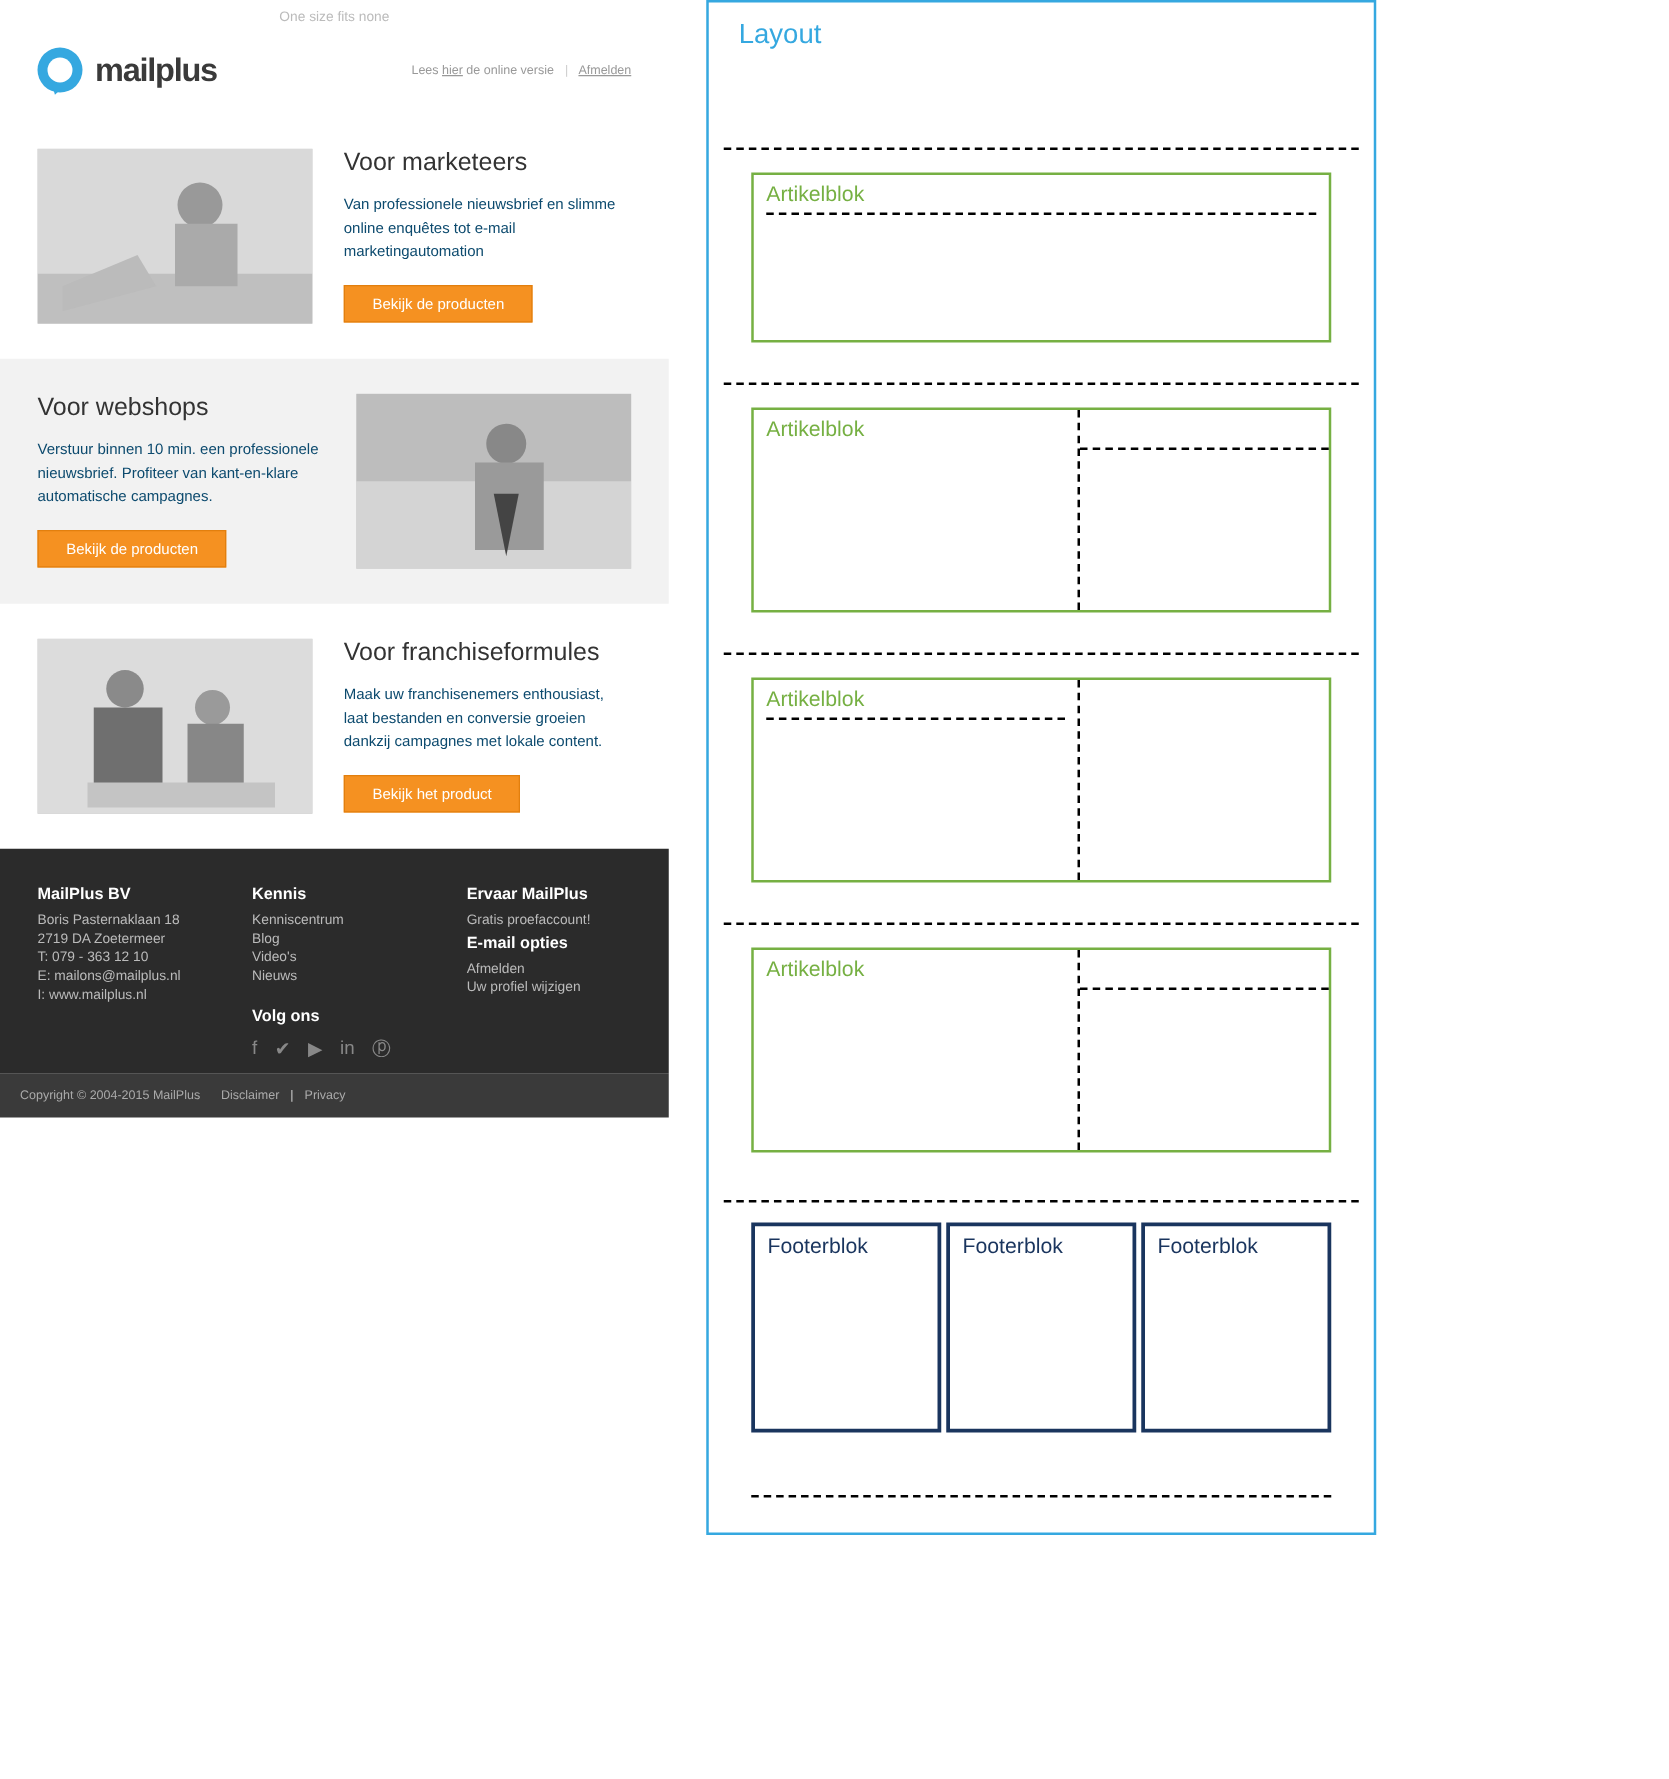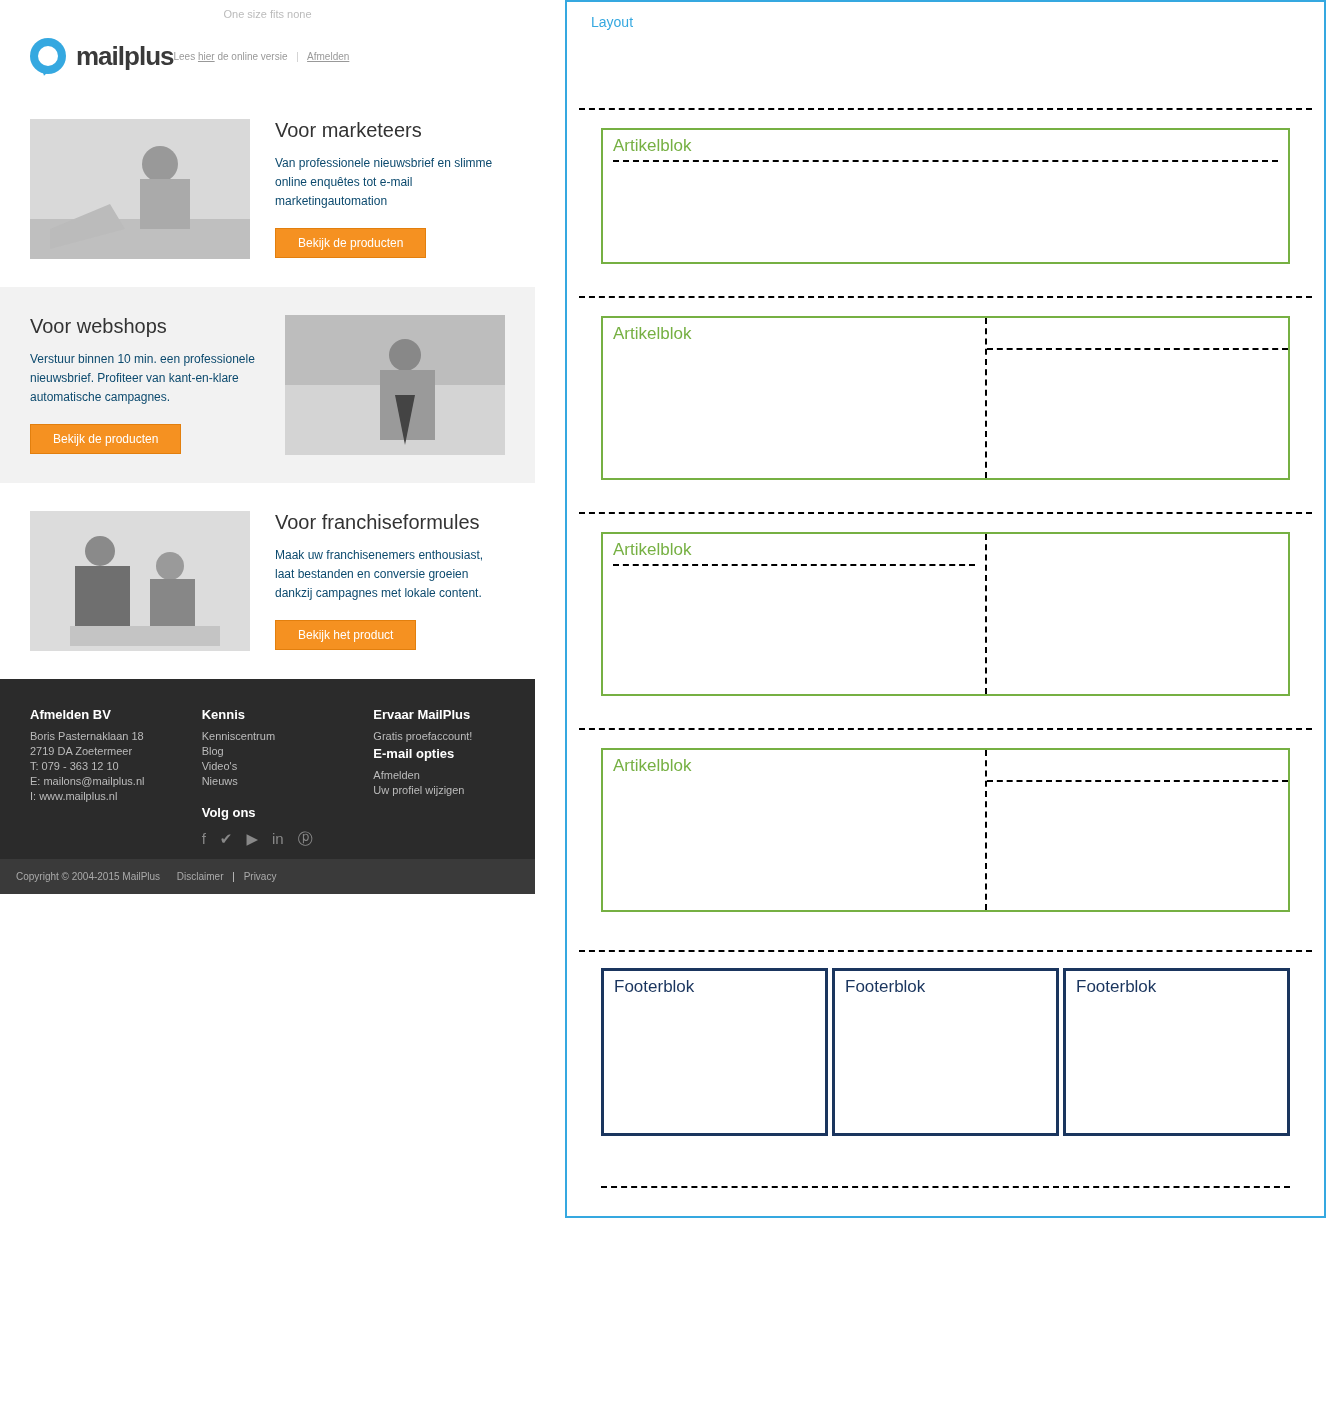--- a/index.html
+++ b/index.html
@@ -1,20 +1,20 @@
 <!DOCTYPE html>
 <html><head>
 <meta charset="utf-8">
 <style>
 html,body{margin:0;padding:0;font-family:Arial,Helvetica,sans-serif;font-size:13px;color:#333;background:#fff}
-.page{display:flex;gap:30px;width:1326px;box-sizing:border-box;padding:0}
+.page{display:flex;gap:30px;width:1101px;box-sizing:border-box;padding:0}
 .left{width:535px;flex:0 0 535px;background:#fff}
 .right{flex:1;padding:8px 12px;border:2px solid #35a8e0}
 .preheader{text-align:center;color:#bbb;font-size:11px;padding:8px 0}
-.header{display:flex;justify-content:flex-start;align-items:center;padding:10px 30px 17px}
+.header{display:flex;justify-content:space-between;align-items:center;padding:10px 30px 17px}
 .logo{display:flex;align-items:center;gap:10px}
 .logo-icon{width:36px;height:36px;border-radius:50%;background:#35a8e0;position:relative}
 .logo-icon::after{content:"";position:absolute;top:8px;left:8px;width:20px;height:20px;border-radius:50%;background:#fff}
 .logo-icon::before{content:"";position:absolute;bottom:-2px;left:10px;width:0;height:0;border-left:5px solid transparent;border-right:5px solid transparent;border-top:8px solid #35a8e0;transform:rotate(15deg)}
 .logo-text{font-size:26px;font-weight:800;color:#3a3a3a;letter-spacing:-1px}
 .meta{font-size:10px;color:#999}
 .meta a{color:#999;text-decoration:underline}
 .sep{color:#ccc;margin:0 6px}
 .hero{background:#3fb1e5;color:#fff;padding:28px 30px 40px}
 .hero h1{font-size:22px;font-weight:400;margin:0 0 18px}
@@ -28,21 +28,21 @@
 .btn{display:inline-block;background:#f59121;color:#fff;font-size:12px;padding:7px 22px;border:1px solid #e27f0e;text-decoration:none}
 .footer{background:#2b2b2b;color:#ddd;padding:28px 30px 10px;display:flex;gap:40px;font-size:11px}
 .footer h4{color:#fff;font-size:13px;margin:0 0 8px;font-weight:700}
 .footer .fcol{flex:1}
 .footer .fline{margin:3px 0;color:#bbb}
 .footer a{color:#bbb;text-decoration:none}
 .social{margin-top:10px;color:#888;font-size:15px;display:flex;gap:14px}
 .copyright{background:#3a3a3a;color:#aaa;font-size:10px;padding:12px 16px}
 .copyright a{color:#aaa;text-decoration:none}
 
-.diag-label{color:#35a8e0;font-size:14px;font-weight:400;padding:4px 12px}
+.diag-label{color:#35a8e0;font-size:22px;font-weight:400;padding:4px 12px}
 .dsec{border-top:2px dashed #000;margin-top:14px;padding:18px 22px}
 .artikel{border:2px solid #76b043;min-height:120px;padding:6px 10px;position:relative}
 .artikel .lab{color:#76b043;font-size:17px}
 .artikel .inner-dash{border-top:2px dashed #000;margin-top:4px}
 .artikel.split{display:flex;min-height:160px;padding:0}
 .artikel.split .lcol{flex:1.2;border-right:2px dashed #000;padding:6px 10px}
 .artikel.split .rcol{flex:1;display:flex;flex-direction:column}
 .artikel.split .rcol .rtop{height:30px;border-bottom:2px dashed #000}
 .footer-row{display:flex;gap:4px;border-top:2px dashed #000;padding:16px 22px 40px;margin-top:20px}
 .fblk{flex:1;border:3px solid #1a355e;min-height:150px;padding:6px 10px;color:#1a355e;font-size:17px}
@@ -116,21 +116,21 @@
       </div>
       <div class="col">
         <h2>Voor franchiseformules</h2>
         <p>Maak uw franchisenemers enthousiast, laat bestanden en conversie groeien dankzij campagnes met lokale content.</p>
         <a href="#" class="btn">Bekijk het product</a>
       </div>
     </div>
 
     <div class="footer">
       <div class="fcol">
-        <h4>Afmelden BV</h4>
+        <h4>MailPlus BV</h4>
         <div class="fline">Boris Pasternaklaan 18</div>
         <div class="fline">2719 DA Zoetermeer</div>
         <div class="fline">T: 079 - 363 12 10</div>
         <div class="fline"><a href="#">E: mailons@mailplus.nl</a></div>
         <div class="fline"><a href="#">I: www.mailplus.nl</a></div>
       </div>
       <div class="fcol">
         <h4>Kennis</h4>
         <div class="fline"><a href="#">Kenniscentrum</a></div>
         <div class="fline"><a href="#">Blog</a></div>

